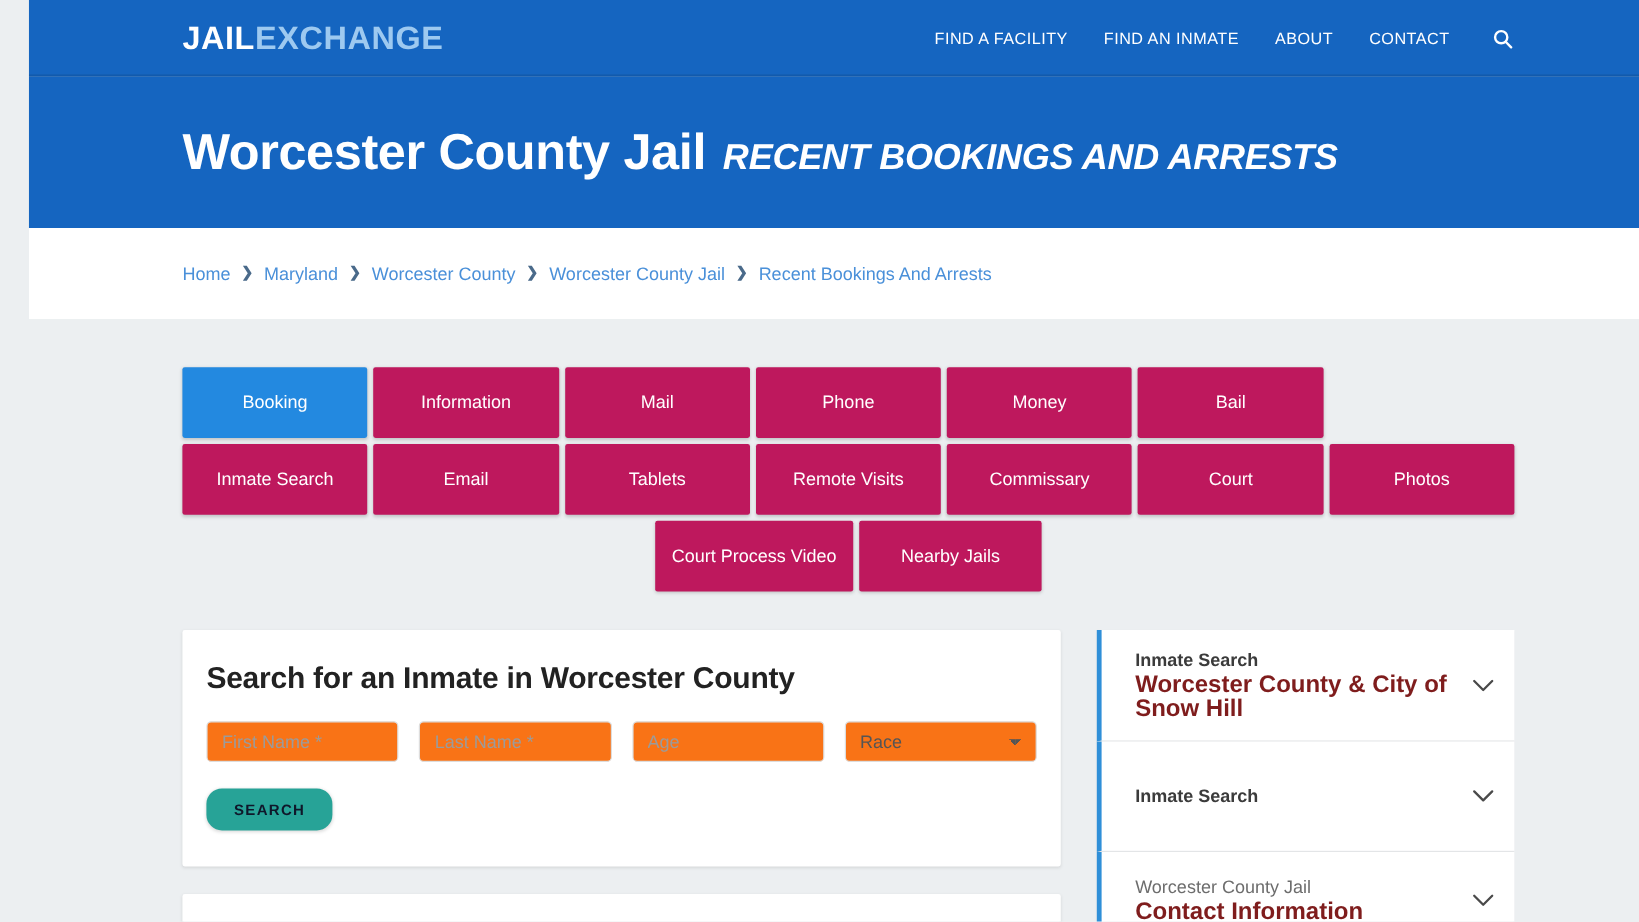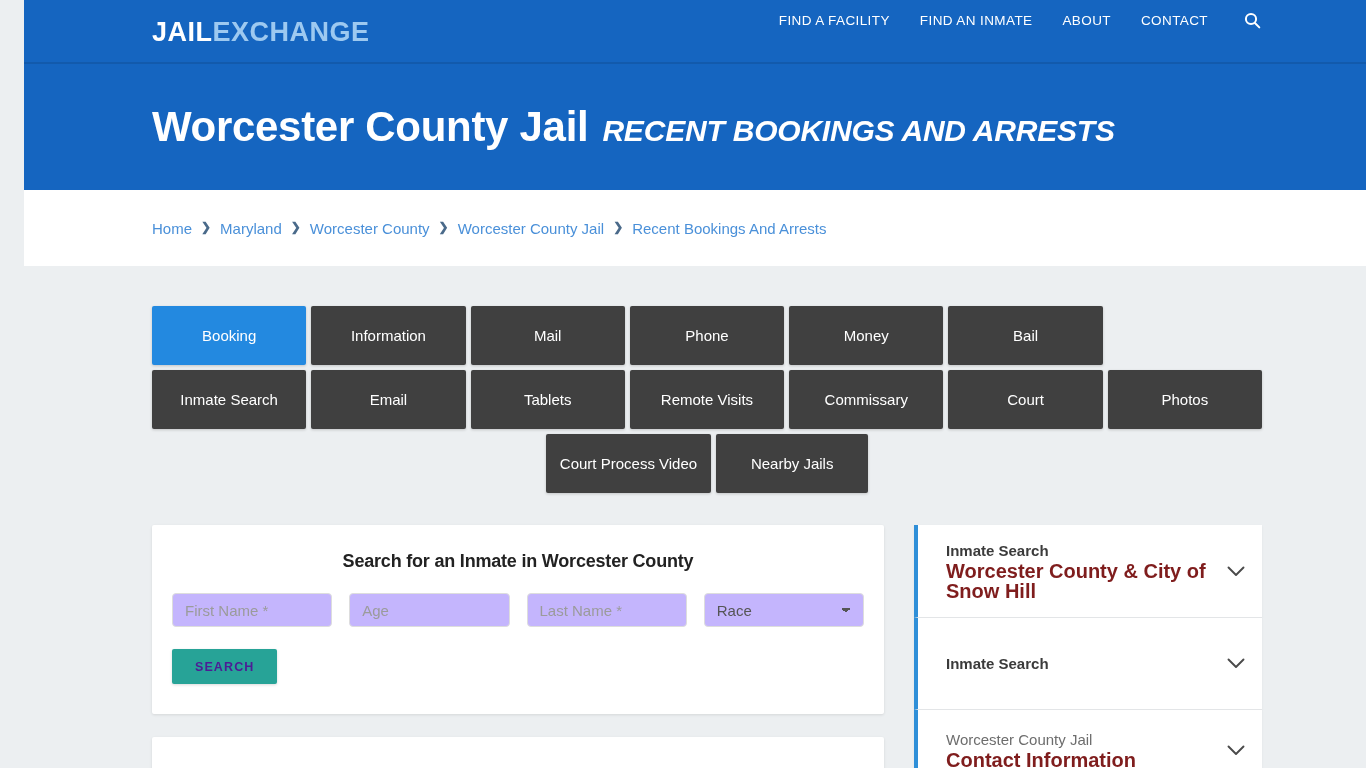--- a/index.html
+++ b/index.html
@@ -45,21 +45,21 @@
     line-height: 28px;
     white-space: nowrap;
     cursor: pointer;
   }
   .logo .lg-a { color: #ffffff; }
   .logo .lg-b { color: #9dc9f0; }
 
   .nav {
     position: absolute;
     right: 128px;
-    top: 10px;
+    top: 22px;
     display: flex;
     align-items: center;
     gap: 30px;
   }
   .nav a {
     color: #ffffff;
     font-size: 13.5px;
     letter-spacing: 0.4px;
     text-decoration: none;
     white-space: nowrap;
@@ -143,21 +143,21 @@
     position: relative;
   }
 
   
   .tabgrid {
     display: grid;
     grid-template-columns: repeat(7, 1fr);
     gap: 5px;
   }
   .tab {
-    background: #404040;
+    background: #be185d;
     color: #ffffff;
     height: 59px;
     display: flex;
     align-items: center;
     justify-content: center;
     font-size: 15px;
     border-radius: 2px;
     cursor: pointer;
     box-shadow: 0 1px 3px rgba(0,0,0,0.18);
     text-align: center;
@@ -188,38 +188,37 @@
   .col-right { width: 348px; }
 
   .card {
     background: #ffffff;
     border-radius: 2px;
     box-shadow: 0 1px 3px rgba(0,0,0,0.10);
   }
 
   .search-card { padding: 26px 20px 30px 20px; }
   .search-card h2 {
-    text-align: center;
-    font-size: 18px;
+    font-size: 25px;
     font-weight: bold;
     color: #222;
     margin-bottom: 21px;
     letter-spacing: -0.2px;
   }
 
   .fields {
     display: grid;
     grid-template-columns: repeat(4, 1fr);
     gap: 17px;
   }
   .fld {
     height: 34px;
     border: 1px solid #dddddd;
     border-radius: 4px;
-    background: #c4b5fd;
+    background: #f97316;
     font-family: "Liberation Sans", sans-serif;
     font-size: 15px;
     color: #333;
     padding: 0 12px;
     width: 100%;
     outline: none;
   }
   .fld::placeholder { color: #9b9b9b; }
   select.fld {
     appearance: none;
@@ -232,23 +231,23 @@
       calc(100% - 17px) calc(50% + 0px),
       calc(100% - 12px) calc(50% + 0px);
     background-size: 5px 5px, 5px 5px;
     background-repeat: no-repeat;
     cursor: pointer;
   }
 
   .searchbtn {
     margin-top: 22px;
     background: #27a397;
-    color: #4c1d95;
+    color: #0f172a;
     border: none;
-    border-radius: 2px;
+    border-radius: 13px;
     height: 35px;
     padding: 0 23px;
     font-family: "Liberation Sans", sans-serif;
     font-size: 12.5px;
     font-weight: bold;
     letter-spacing: 1.1px;
     cursor: pointer;
     box-shadow: 0 1px 3px rgba(0,0,0,0.15);
   }
 
@@ -370,22 +369,22 @@
 
       <div class="cols">
 
         <div class="col-left">
 
           <div class="card search-card">
             <h2>Search for an Inmate in Worcester County</h2>
 
             <div class="fields">
               <input class="fld" type="text" placeholder="First Name *" style="">
+              <input class="fld" type="text" placeholder="Last Name *" style="">
               <input class="fld" type="text" placeholder="Age" style="">
-              <input class="fld" type="text" placeholder="Last Name *" style="">
               <select class="fld">
                 <option>Race</option>
               </select>
             </div>
 
             <button class="searchbtn">SEARCH</button>
           </div>
 
           <div class="card faq-card">
             <h2>Frequently Asked Questions about Worcester County Jail</h2>

